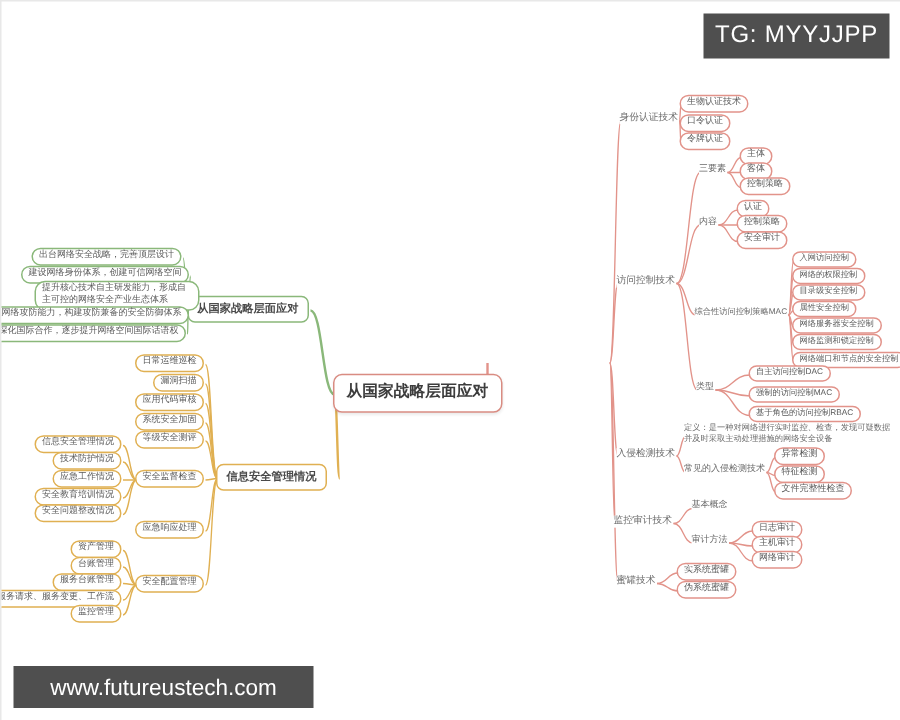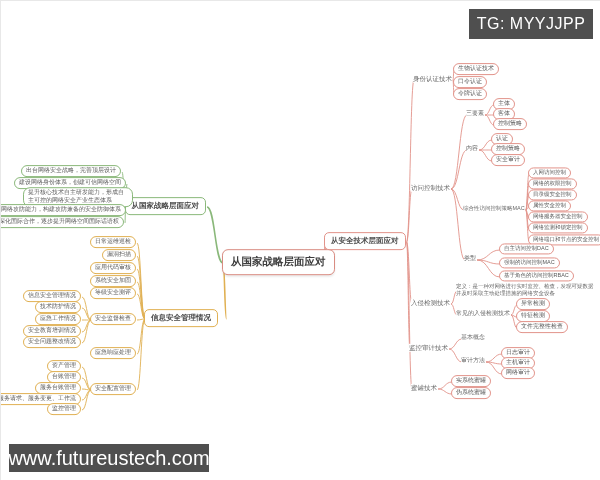--- a/index.html
+++ b/index.html
@@ -15,21 +15,21 @@
   .plain{background:#fff;color:#6a6a6a;}
   .lvl1{font-size:7.5px;font-weight:bold;color:#4a4a4a;padding:3px 6px;border-radius:5px;}
   .root{font-size:10.5px;font-weight:bold;color:#3d3d3d;border:1.5px solid #d98c82;
         border-radius:6px;padding:5px 8px;box-shadow:0 1px 2px rgba(0,0,0,.08);}
   .wrap{white-space:normal;}
   .f55{font-size:5.5px;}
   .f65{font-size:6.5px;}
   .badge{position:absolute;z-index:3;background:#4f4f4f;color:#fff;display:flex;
          align-items:center;justify-content:center;}
   .badge-tg{right:8px;top:8px;width:124px;height:30px;font-size:16px;letter-spacing:.5px;}
-  .badge-url{left:8px;bottom:9px;width:200px;height:28px;font-size:20px;}
+  .badge-url{left:8px;bottom:9px;width:200px;height:28px;font-size:15px;}
   .ribbon{position:absolute;z-index:3;right:0;top:56px;width:60px;height:24px;background:#e8564a;
           clip-path:polygon(0 50%,16% 0,100% 0,100% 100%,16% 100%);
           display:flex;flex-direction:column;align-items:center;justify-content:center;
           color:#fff;padding-left:6px;box-sizing:border-box;}
   .ribbon .t1{font-size:8.5px;font-weight:bold;line-height:1.1;}
   .ribbon .t2{font-size:4.5px;opacity:.65;line-height:1;}
 </style>
 </head>
 <body>
 
@@ -128,21 +128,20 @@
   <div class="n bx by" id="sv3" style="right:520px;top:330px">安全教育培训情况</div>
   <div class="n bx by" id="sv4" style="right:520px;top:341px">安全问题整改情况</div>
   <div class="n bx by" id="em" style="right:465px;top:352px">应急响应处理</div>
   <div class="n bx by" id="cf" style="right:465px;top:388px">安全配置管理</div>
   <div class="n bx by" id="cf0" style="right:520px;top:365px">资产管理</div>
   <div class="n bx by" id="cf1" style="right:520px;top:376px">台账管理</div>
   <div class="n bx by" id="cf2" style="right:520px;top:387px">服务台账管理</div>
   <div class="n bx by" id="cf3" style="right:520px;top:398px">服务请求、服务变更、工作流</div>
   <div class="n bx by" id="cf4" style="right:520px;top:408px">监控管理</div>
 
-  <div class="n lvl1 bx br" id="tc" style="left:323px;top:240px">从安全技术层面应对</div>
 
   <div class="n plain f65" id="au" style="left:412px;top:78px">身份认证技术</div>
   <div class="n bx br" id="au0" style="left:452px;top:68px">生物认证技术</div>
   <div class="n bx br" id="au1" style="left:452px;top:81px">口令认证</div>
   <div class="n bx br" id="au2" style="left:452px;top:93px">令牌认证</div>
 
   <div class="n plain f65" id="ac" style="left:410px;top:187px">访问控制技术</div>
   <div class="n plain" id="ae" style="left:465px;top:113px">三要素</div>
   <div class="n bx br" id="ae0" style="left:492px;top:103px">主体</div>
   <div class="n bx br" id="ae1" style="left:492px;top:113px">客体</div>

